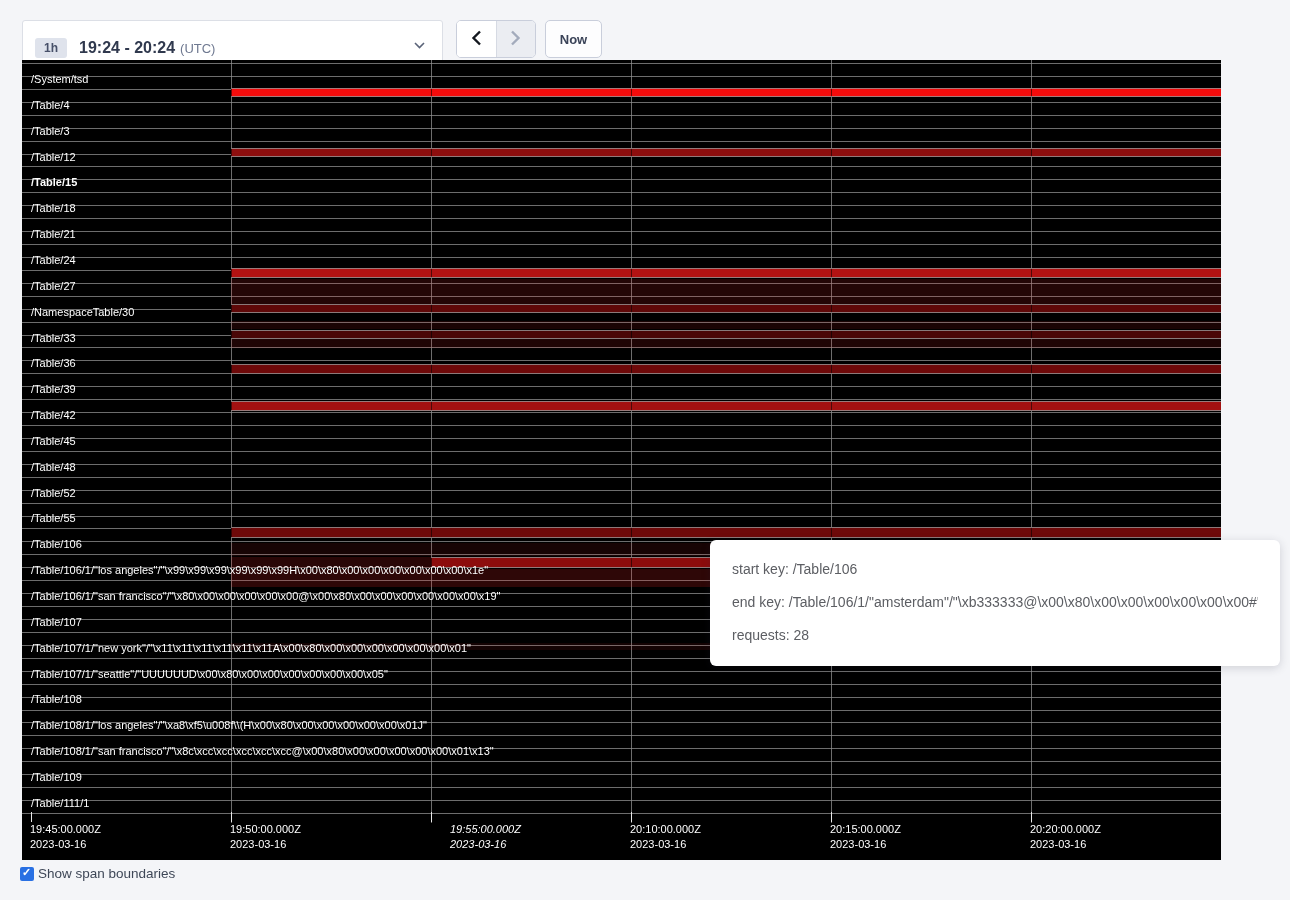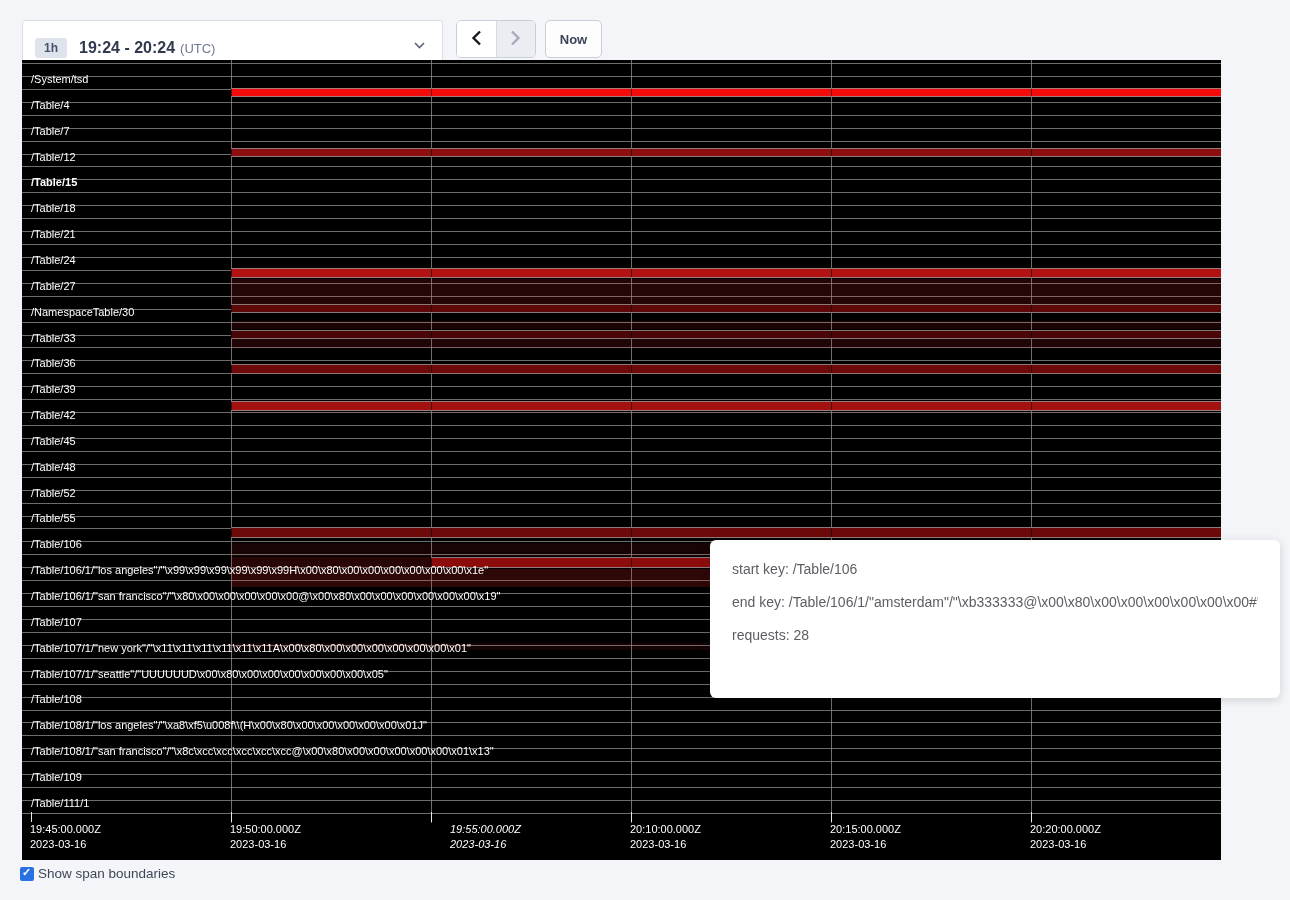--- a/index.html
+++ b/index.html
@@ -36,21 +36,21 @@
   .heat-bar { position:absolute; z-index:2; }
   .heat-bar.solid { border-top:1px solid rgba(150,150,150,0.8); border-bottom:1px solid rgba(150,150,150,0.8);
     background-image:repeating-linear-gradient(90deg, rgba(0,0,0,0.55) 0 1px, transparent 1px 200px); }
   .row-label { position:absolute; left:9px; color:#ffffff; font-size:11px; line-height:14px;
     white-space:nowrap; z-index:3; }
   .tickmark { position:absolute; width:1px; height:10px; background:#e8e8e8; top:752px; z-index:3; }
   .axis-label { position:absolute; top:762px; color:#ffffff; font-size:11px; line-height:15px;
     white-space:nowrap; z-index:3; }
 
   
-  .tooltip { position:absolute; left:710px; top:540px; width:570px; height:158px;
+  .tooltip { position:absolute; left:710px; top:540px; width:570px; height:126px;
     background:#ffffff; border-radius:6px; box-shadow:0 2px 10px rgba(40,40,60,0.18);
     padding:13px 22px; z-index:5; }
   .tooltip div { font-size:14px; color:#5c5e63; line-height:33px; white-space:nowrap; overflow:hidden; }
 
   
   .footer { position:absolute; left:20px; top:866px; display:flex; align-items:center; }
   .cb { width:14px; height:14px; background:#2970e3; border-radius:2px; position:relative;
     cursor:pointer; flex:none; }
   .cb:after { content:"\2713"; position:absolute; left:2px; top:-1px; color:#fff;
     font-size:11px; font-weight:bold; }
@@ -167,21 +167,21 @@
       <div class="heat-bar solid" style="left: 209px; top: 304px; width: 990px; height: 10px; background-color: rgb(110, 9, 9);"></div>
       <div class="heat-bar solid" style="left: 209px; top: 341px; width: 990px; height: 10px; background-color: rgb(163, 17, 17);"></div>
       <div class="heat-bar solid" style="left: 209px; top: 467px; width: 990px; height: 11px; background-color: rgb(110, 9, 9);"></div>
       <div class="heat-bar" style="left: 209px; top: 483px; width: 990px; height: 13px; background-color: rgba(255, 40, 40, 0.09);"></div>
       <div class="heat-bar" style="left: 209px; top: 497px; width: 200px; height: 11px; background-color: rgba(255, 40, 40, 0.16);"></div>
       <div class="heat-bar solid" style="left: 409px; top: 497px; width: 790px; height: 11px; background-color: rgb(140, 12, 12);"></div>
       <div class="heat-bar" style="left: 209px; top: 509px; width: 990px; height: 18px; background-color: rgba(255, 40, 40, 0.18);"></div>
       <div class="heat-bar" style="left: 209px; top: 583px; width: 990px; height: 7px; background-color: rgba(255, 40, 40, 0.08);"></div>
       <div class="row-label" style="top: 12px;">/System/tsd</div>
       <div class="row-label" style="top: 37.85px;">/Table/4</div>
-      <div class="row-label" style="top: 63.7px;">/Table/7</div>
+      <div class="row-label" style="top: 63.7px;">/Table/3</div>
       <div class="row-label" style="top: 89.55px;">/Table/12</div>
       <div class="row-label" style="top: 115.4px; font-weight: bold;">/Table/15</div>
       <div class="row-label" style="top: 141.25px;">/Table/18</div>
       <div class="row-label" style="top: 167.1px;">/Table/21</div>
       <div class="row-label" style="top: 192.95px;">/Table/24</div>
       <div class="row-label" style="top: 218.8px;">/Table/27</div>
       <div class="row-label" style="top: 244.65px;">/NamespaceTable/30</div>
       <div class="row-label" style="top: 270.5px;">/Table/33</div>
       <div class="row-label" style="top: 296.35px;">/Table/36</div>
       <div class="row-label" style="top: 322.2px;">/Table/39</div>

